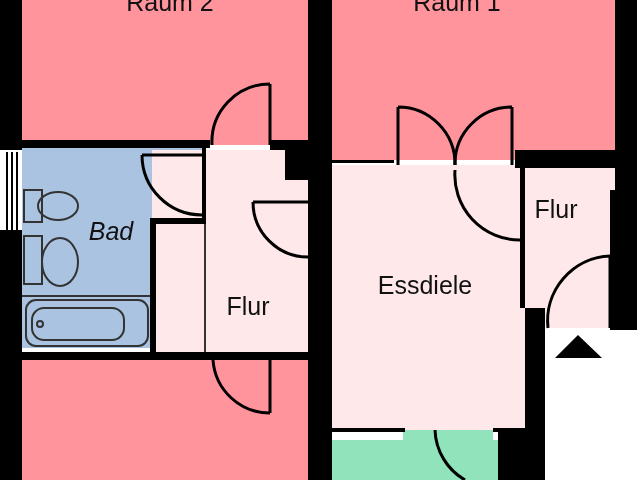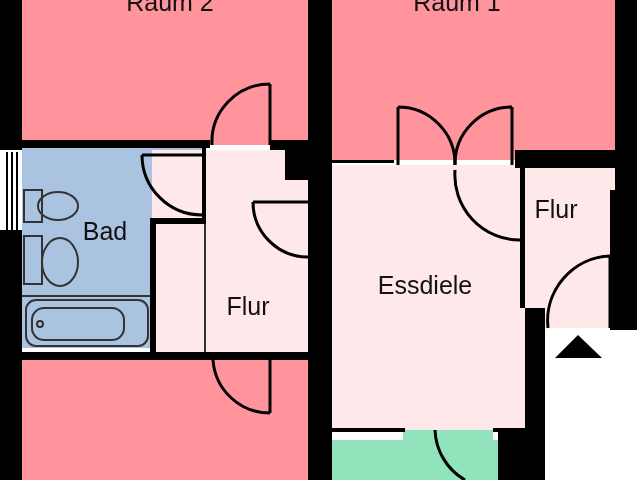--- a/index.html
+++ b/index.html
@@ -73,16 +73,16 @@
     <rect x="26" y="300" width="122" height="46" rx="10"></rect>
     <rect x="32" y="308" width="92" height="32" rx="12"></rect>
     <circle cx="40" cy="324" r="3"></circle>
   </g>
 
   <polygon points="555,358 578,335 602,358" fill="#000"></polygon>
 </svg>
 
 <div class="label" style="left:170px;top:2px;">Raum 2</div>
 <div class="label" style="left:457px;top:2px;">Raum 1</div>
-<div class="label" style="left:105px;top:231px;">Bad</div>
+<div class="label" style="left:111px;top:231px;font-style:italic;">Bad</div>
 <div class="label" style="left:248px;top:306px;">Flur</div>
 <div class="label" style="left:425px;top:285px;text-align:right;">Essdiele</div>
 <div class="label" style="left:556px;top:209px;">Flur</div>
 
 </body></html>

